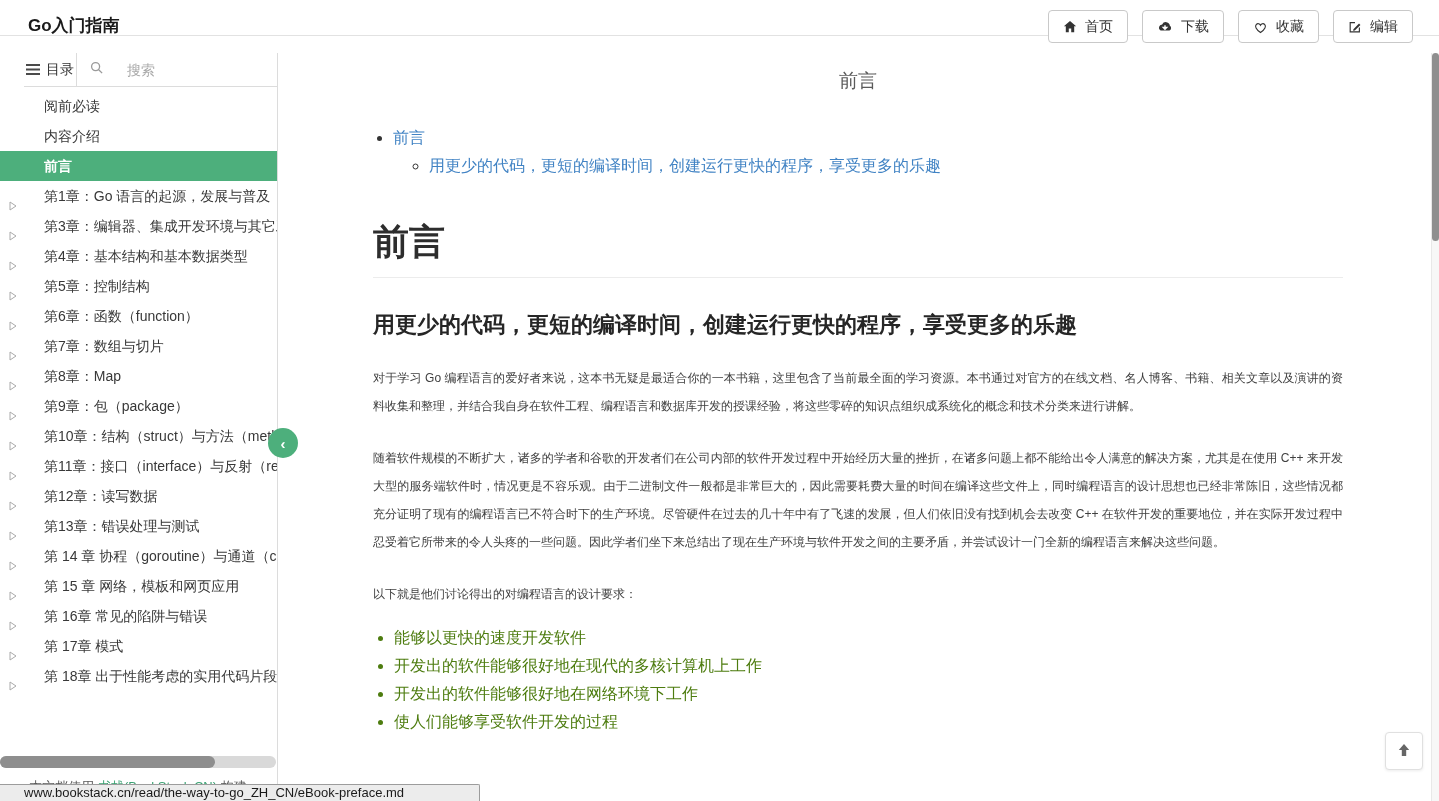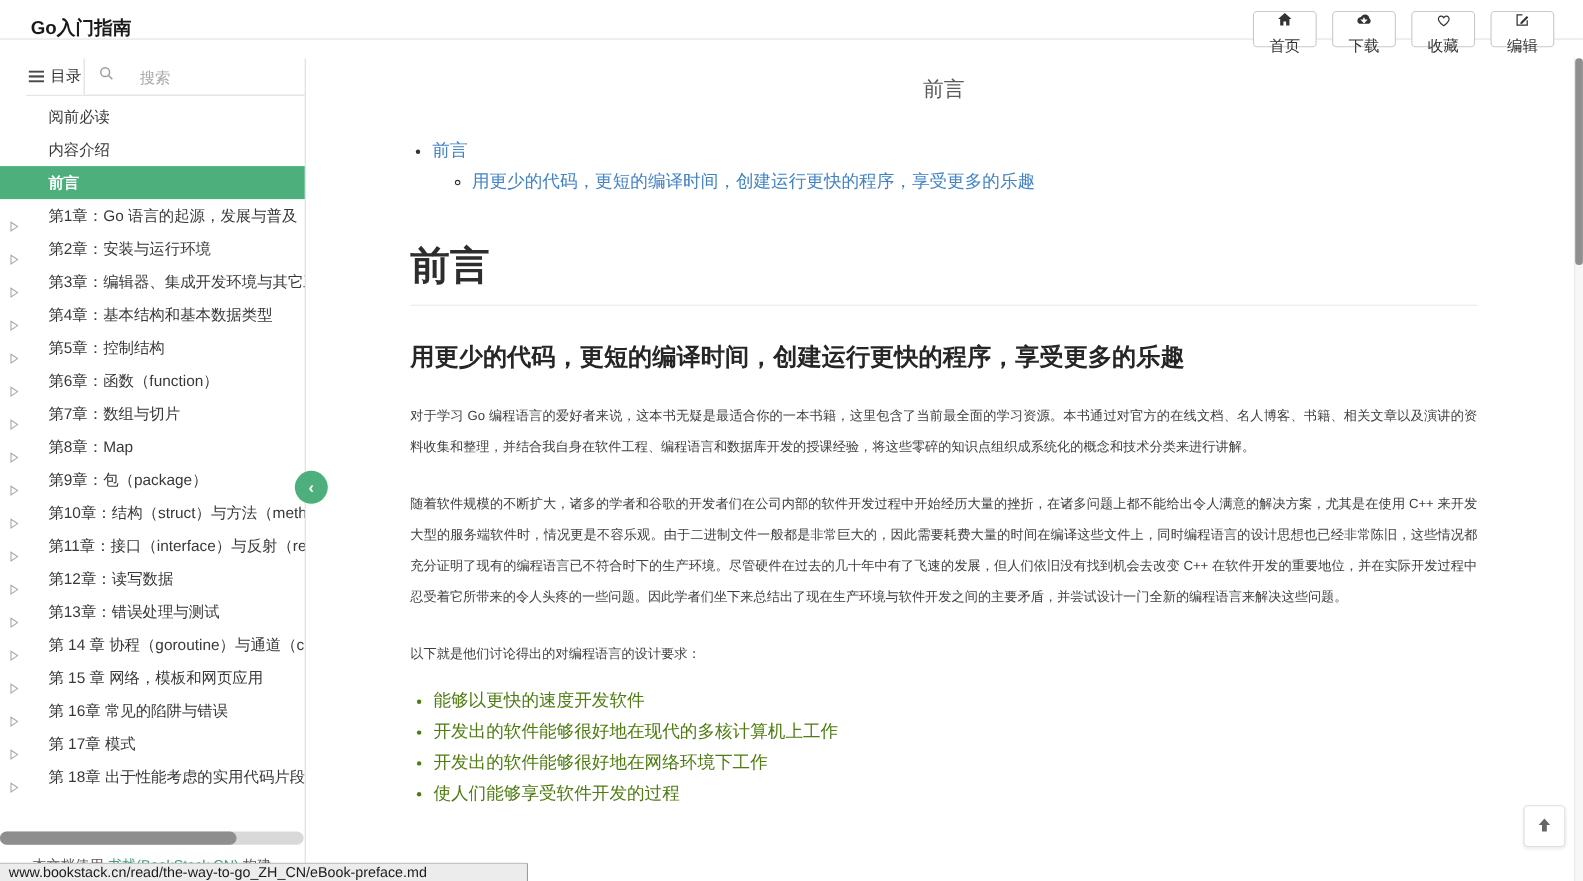--- a/index.html
+++ b/index.html
@@ -10,21 +10,21 @@
     --accent:#4daf7c; --link:#4183c4;
   }
   
   .app-header { position:absolute; top:0; left:0; right:0; height:36px;
     background:#fff; border-bottom:1px solid #e2e2e2; z-index:4; }
   .app-title { position:absolute; left:28px; top:0; line-height:52px;
     font-size:17px; font-weight:bold; color:#1a1a1a; }
   .header-actions { position:absolute; right:26px; top:10px; display:flex; gap:14px; }
   .hbtn { display:flex; align-items:center; gap:8px; height:33px; padding:0 14px;
     background:#fff; border:1px solid #c9c9c9; border-radius:4px;
-    font-size:14px; color:#333; font-family:inherit; cursor:pointer;flex-direction:column; }
+    font-size:14px; color:#333; font-family:inherit; cursor:pointer; }
   .hbtn svg { display:block; }
   
   .sidebar { position:absolute; top:53px; left:0; bottom:0; width:278px;
     background:#fff; border-right:1px solid #dcdcdc; z-index:2; }
   .side-tabs { height:34px; border-bottom:1px solid #dcdcdc; display:flex; align-items:stretch;margin-left:24px; }
   .tab-toc { width:64px; display:flex; align-items:center; justify-content:center; gap:6px;
     border-right:1px solid #dcdcdc; font-size:14px; color:#333; cursor:pointer; background:#fff; }
   .search-wrap { flex:1; display:flex; align-items:center; gap:23px; padding-left:13px; }
   .search-wrap input { border:none; outline:none; font-size:14px; color:#333; width:150px;
     font-family:inherit; background:transparent; }
@@ -65,21 +65,21 @@
   .v-thumb { position:absolute; top:0; left:0; width:7px; height:188px;
     background:#8f8f8f; border-radius:4px; }
   
   .back-top { position:absolute; left:1385px; top:732px; width:38px; height:38px;
     background:#fff; border:1px solid #e0e0e0; border-radius:4px; z-index:6;
     display:flex; align-items:center; justify-content:center; cursor:pointer;
     box-shadow:0 1px 3px rgba(0,0,0,.08); }
   .status-bar { position:absolute; left:0; bottom:0; width:480px; height:17px;
     background:#ececec; border:1px solid #9c9c9c; border-left:none; border-bottom:none;
     border-top-right-radius:2px; z-index:10; font-size:13px; color:#1a1a1a;
-    padding:0 8px; line-height:16px; overflow:hidden; white-space:nowrap; }
+    padding:0 24px; line-height:16px; overflow:hidden; white-space:nowrap; }
 </style>
 </head>
 <body style="--accent: #4daf7c; --link: #4183c4;">
 
 <header class="app-header">
   <div class="app-title">Go入门指南</div>
   <div class="header-actions">
     <button class="hbtn">
       <span>
           <svg width="14" height="14" viewBox="0 0 16 16">
@@ -135,23 +135,20 @@
       <input type="text" placeholder="搜索" style="">
     </div>
   </div>
   <ul class="toc-list">
       <li class="toc-item"><span>阅前必读</span></li>
       <li class="toc-item"><span>内容介绍</span></li>
       <li class="toc-item active"><span>前言</span></li>
       <li class="toc-item"><span class="caret"><svg width="8" height="10" viewBox="0 0 8 10">
             <path d="M1 1 L7 5 L1 9 Z" fill="none" stroke="#aaa" stroke-width="1"></path>
           </svg></span><span>第1章：Go 语言的起源，发展与普及</span></li>
-      <li class="toc-item"><span class="caret"><svg width="8" height="10" viewBox="0 0 8 10">
-            <path d="M1 1 L7 5 L1 9 Z" fill="none" stroke="#aaa" stroke-width="1"></path>
-          </svg></span><span>第2章：安装与运行环境</span></li>
       <li class="toc-item"><span class="caret"><svg width="8" height="10" viewBox="0 0 8 10">
             <path d="M1 1 L7 5 L1 9 Z" fill="none" stroke="#aaa" stroke-width="1"></path>
           </svg></span><span>第3章：编辑器、集成开发环境与其它工具</span></li>
       <li class="toc-item"><span class="caret"><svg width="8" height="10" viewBox="0 0 8 10">
             <path d="M1 1 L7 5 L1 9 Z" fill="none" stroke="#aaa" stroke-width="1"></path>
           </svg></span><span>第4章：基本结构和基本数据类型</span></li>
       <li class="toc-item"><span class="caret"><svg width="8" height="10" viewBox="0 0 8 10">
             <path d="M1 1 L7 5 L1 9 Z" fill="none" stroke="#aaa" stroke-width="1"></path>
           </svg></span><span>第5章：控制结构</span></li>
       <li class="toc-item"><span class="caret"><svg width="8" height="10" viewBox="0 0 8 10">

